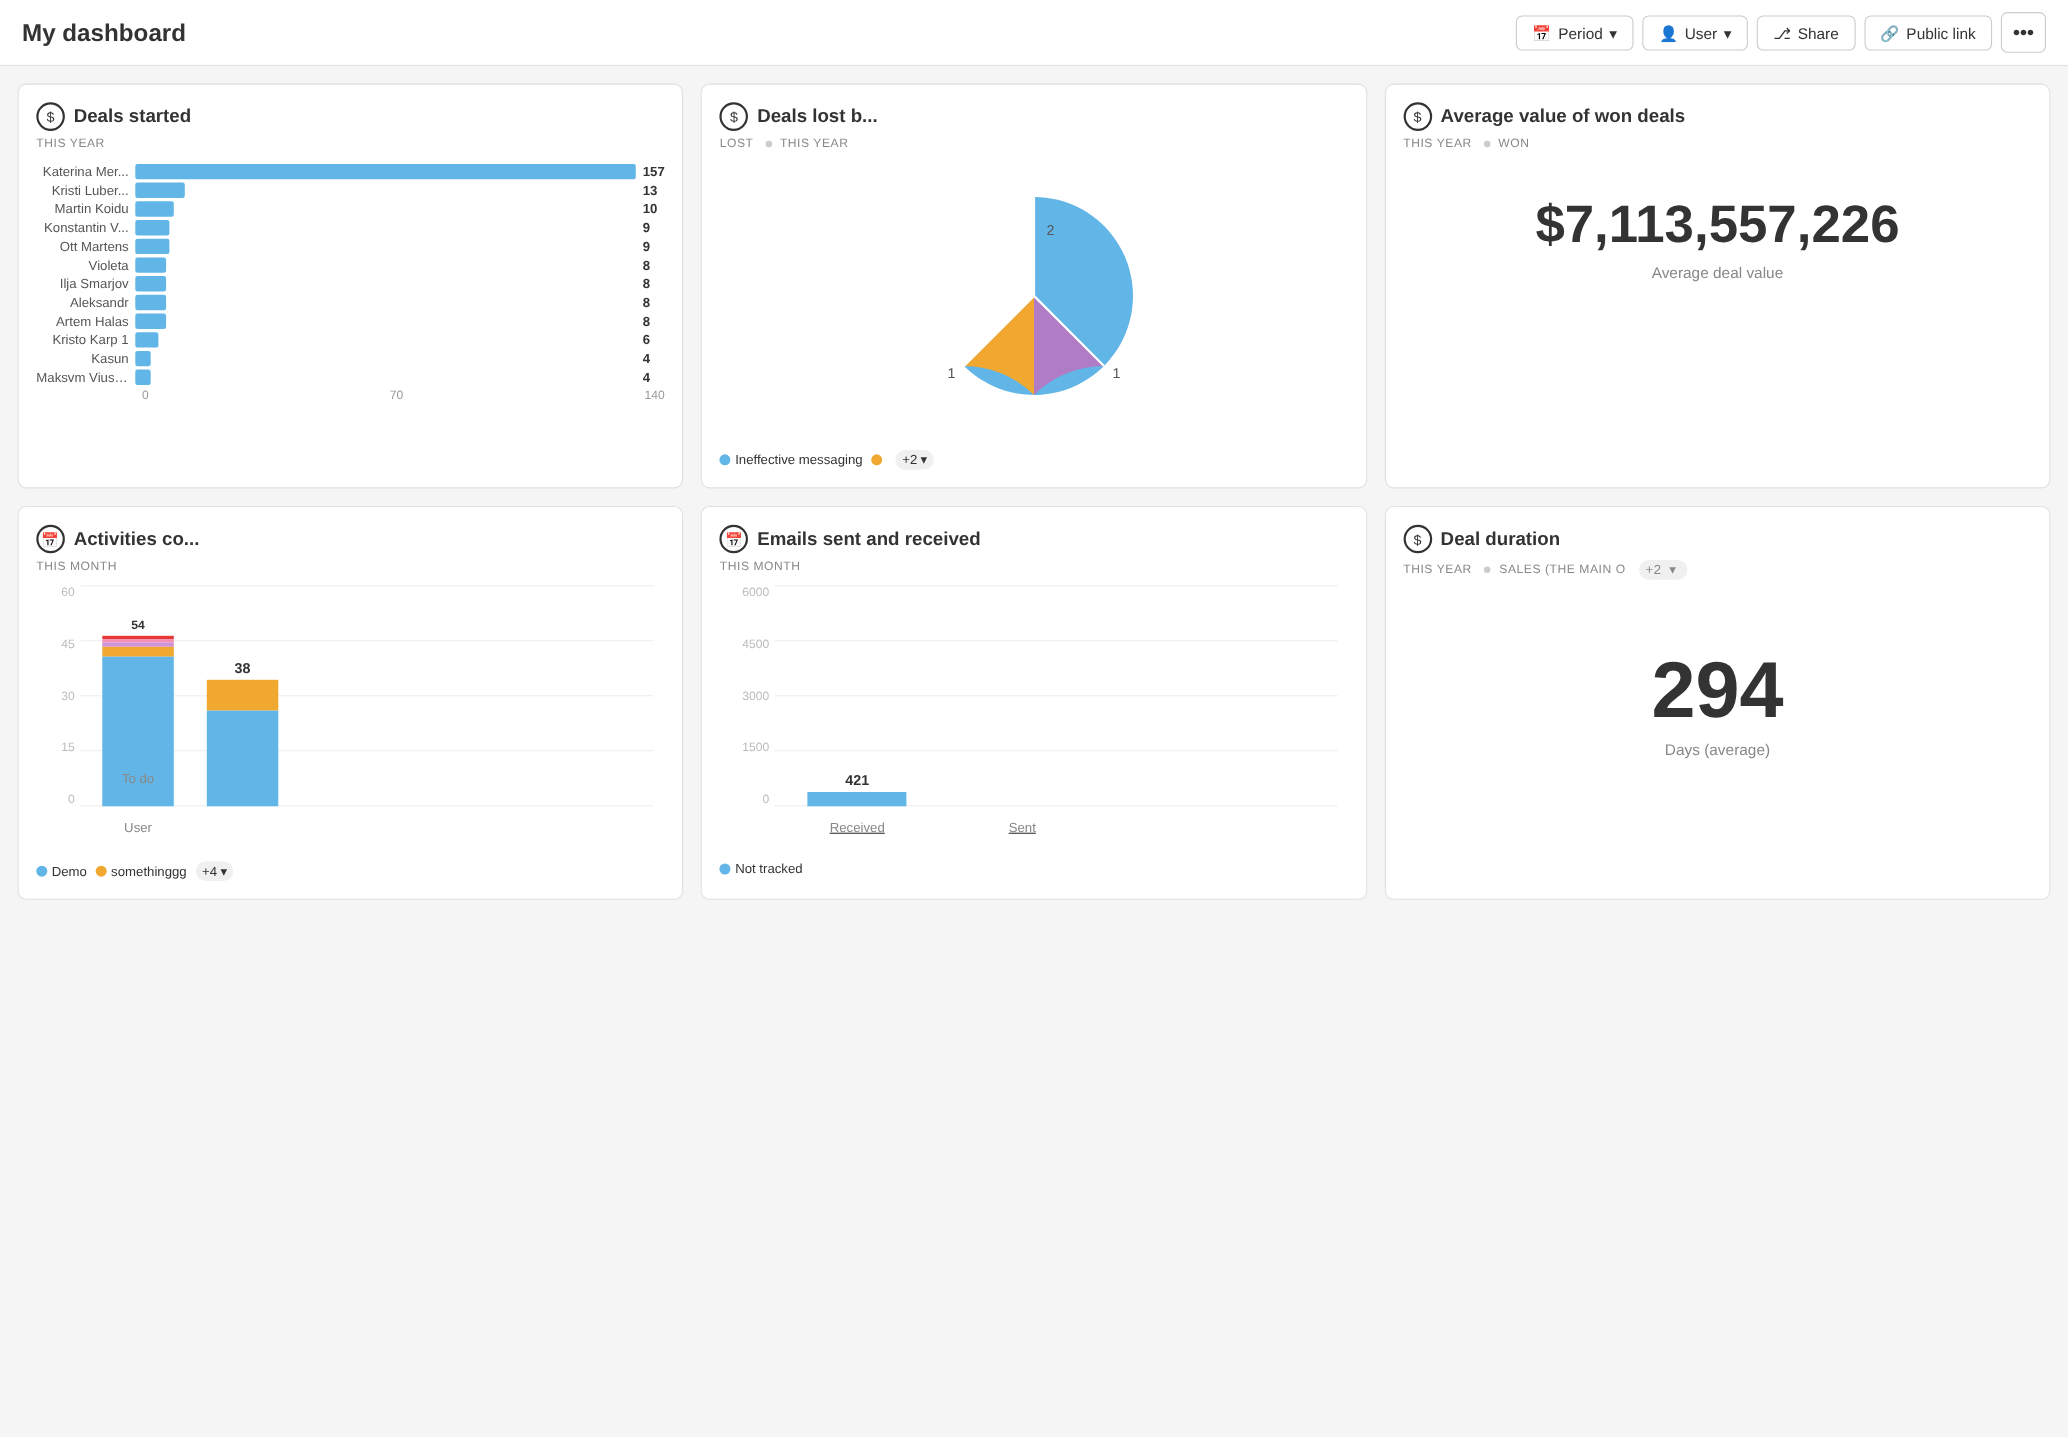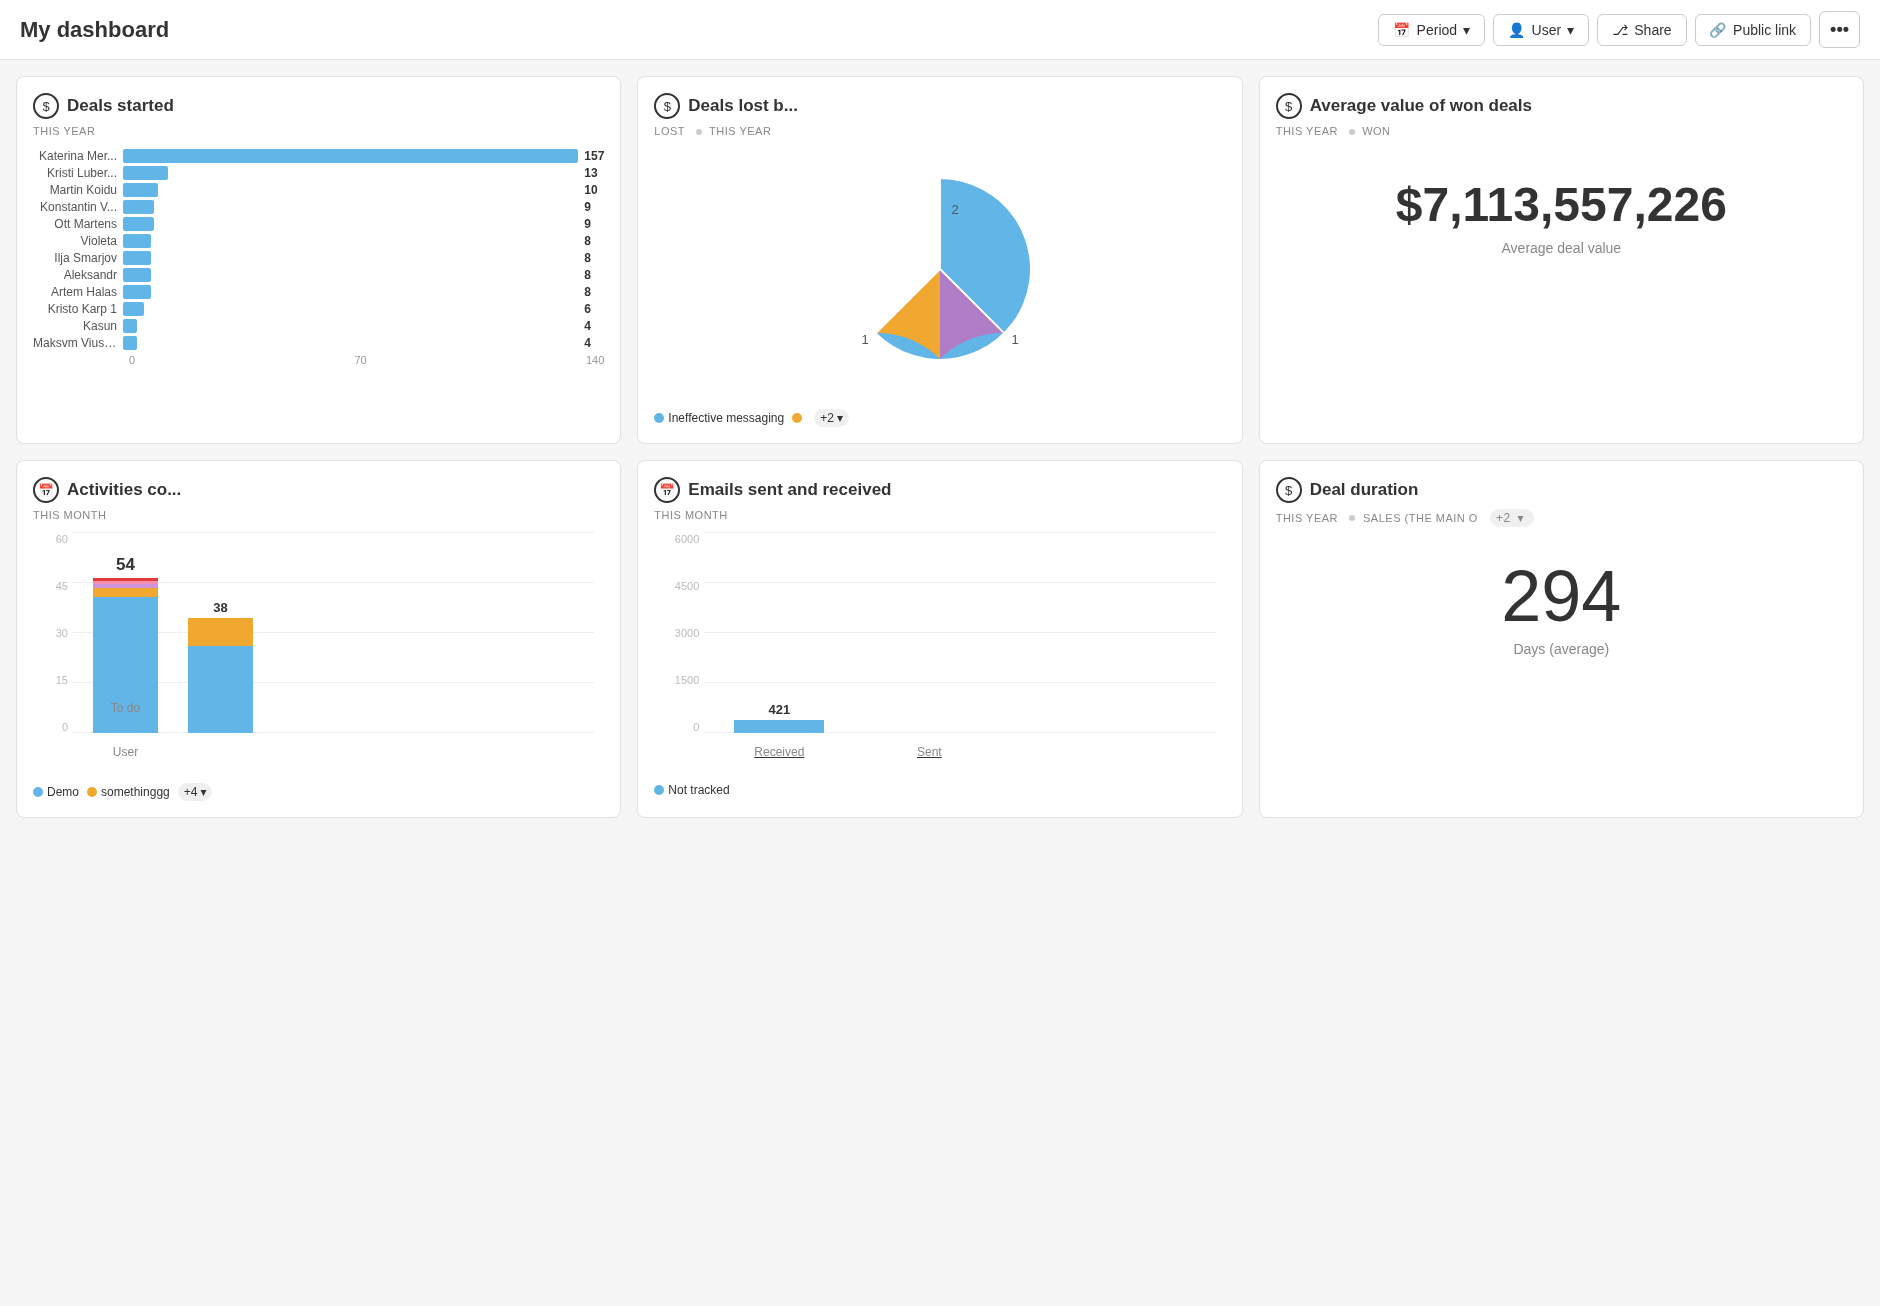--- a/index.html
+++ b/index.html
@@ -50,21 +50,21 @@
     .big-number { font-size: 48px; font-weight: 700; text-align: center; margin: 40px 0 8px; }
     .big-number-label { font-size: 14px; color: #888; text-align: center; }
 
     
     .legend { display: flex; align-items: center; gap: 8px; flex-wrap: wrap; font-size: 12px; margin-top: 20px; }
     .legend-item { display: flex; align-items: center; gap: 4px; }
     .legend-dot { width: 10px; height: 10px; border-radius: 50%; flex-shrink: 0; }
     .legend-more { display: flex; align-items: center; gap: 3px; background: #f0f0f0; padding: 2px 6px; border-radius: 12px; cursor: pointer; font-size: 12px; }
 
     
-    .deal-duration-big { font-size: 72px; font-weight: 400; text-align: center; margin-top: 28px; }
+    .deal-duration-big { font-size: 72px; font-weight: 700; text-align: center; margin-top: 60px; }
     .deal-duration-label { font-size: 14px; color: #888; text-align: center; margin-top: 4px; }
   </style>
 </head>
 <body>
 
 <div class="header">
   <h1 class="header-title">My dashboard</h1>
   <div class="header-actions">
     <button class="btn">
       <span>📅</span>
@@ -269,21 +269,21 @@
         <div style="position:absolute; bottom:0; left:0; right:0; border-top:1px solid #eee;"></div>
         <div style="position:absolute; bottom:25%; left:0; right:0; border-top:1px solid #eee;"></div>
         <div style="position:absolute; bottom:50%; left:0; right:0; border-top:1px solid #eee;"></div>
         <div style="position:absolute; bottom:75%; left:0; right:0; border-top:1px solid #eee;"></div>
         <div style="position:absolute; bottom:100%; left:0; right:0; border-top:1px solid #eee;"></div>
       </div>
 
       <div style="position:absolute; left:40px; right:10px; bottom:30px; display:flex; align-items:flex-end; gap:30px; padding: 0 20px;">
 
         <div style="display:flex;flex-direction:column;align-items:center;">
-          <span style="font-size:17px;font-weight:700;margin-bottom:3px;">54</span>
+          <span style="font-size:11px;font-weight:700;margin-bottom:3px;">54</span>
           <div style="width:65px;height:155px;display:flex;flex-direction:column;justify-content:flex-end;">
             <div style="background:#e53935;height:3px;"></div>
             <div style="background:#f48fb1;height:3px;"></div>
             <div style="background:#ce93d8;height:4px;"></div>
             <div style="background:#f0a830;height:9px;"></div>
             <div style="background:#62b6e7;flex:1;"></div>
           </div>
         </div>
 
         <div style="display:flex;flex-direction:column;align-items:center;">

